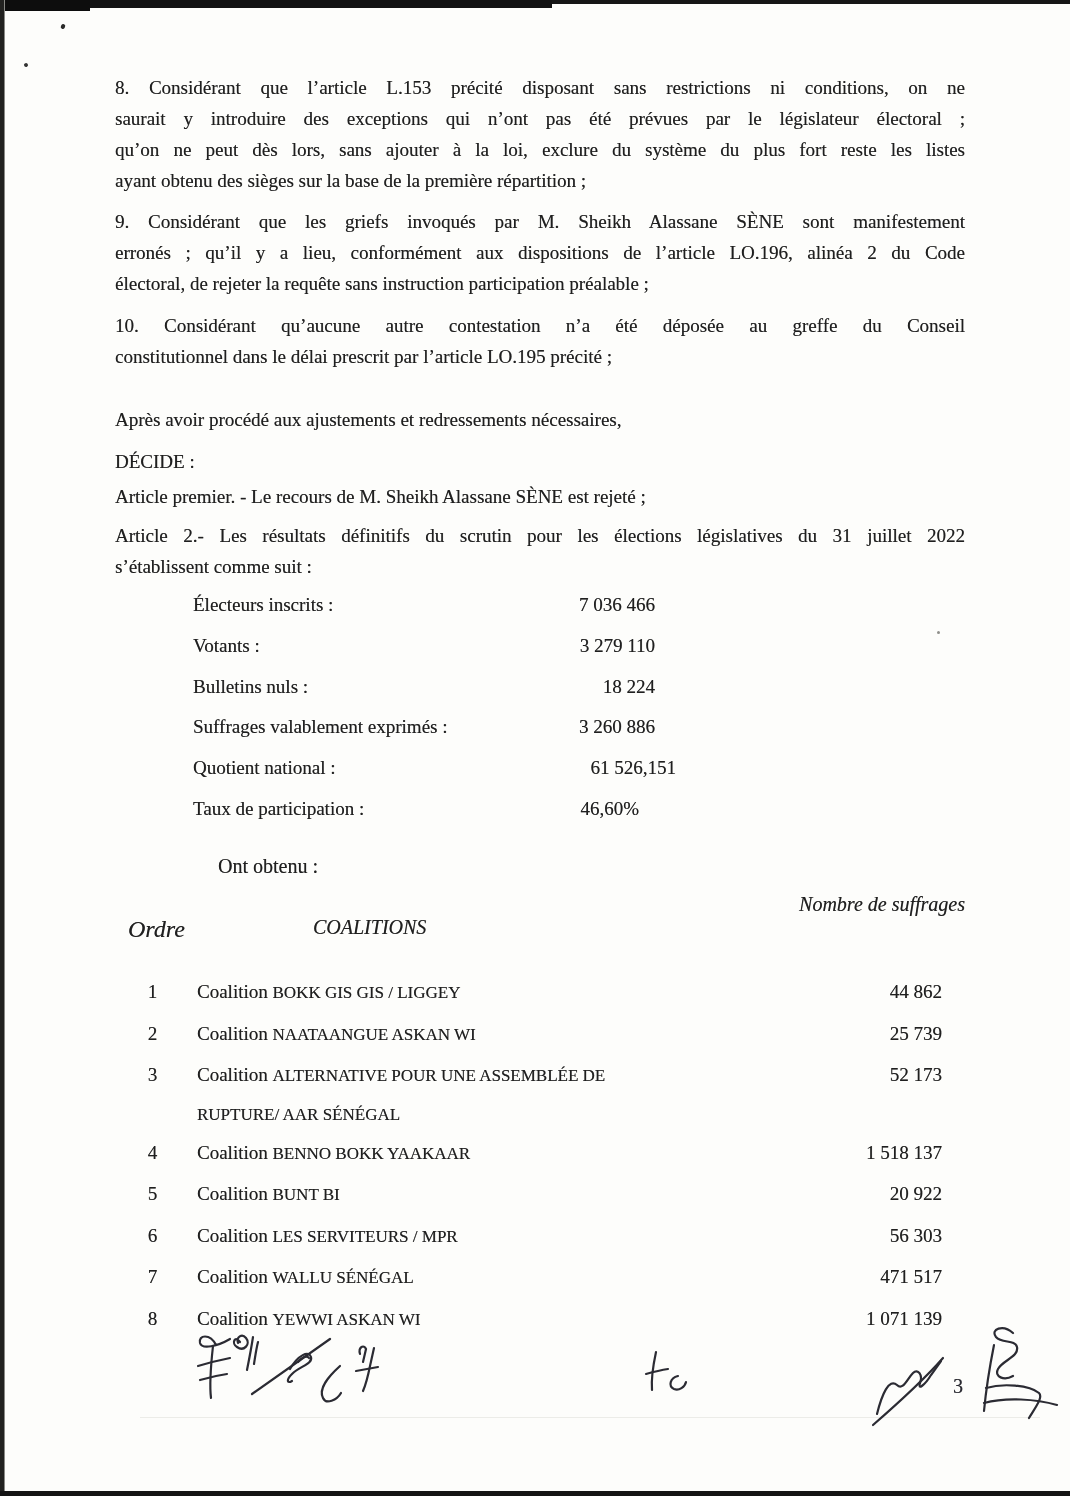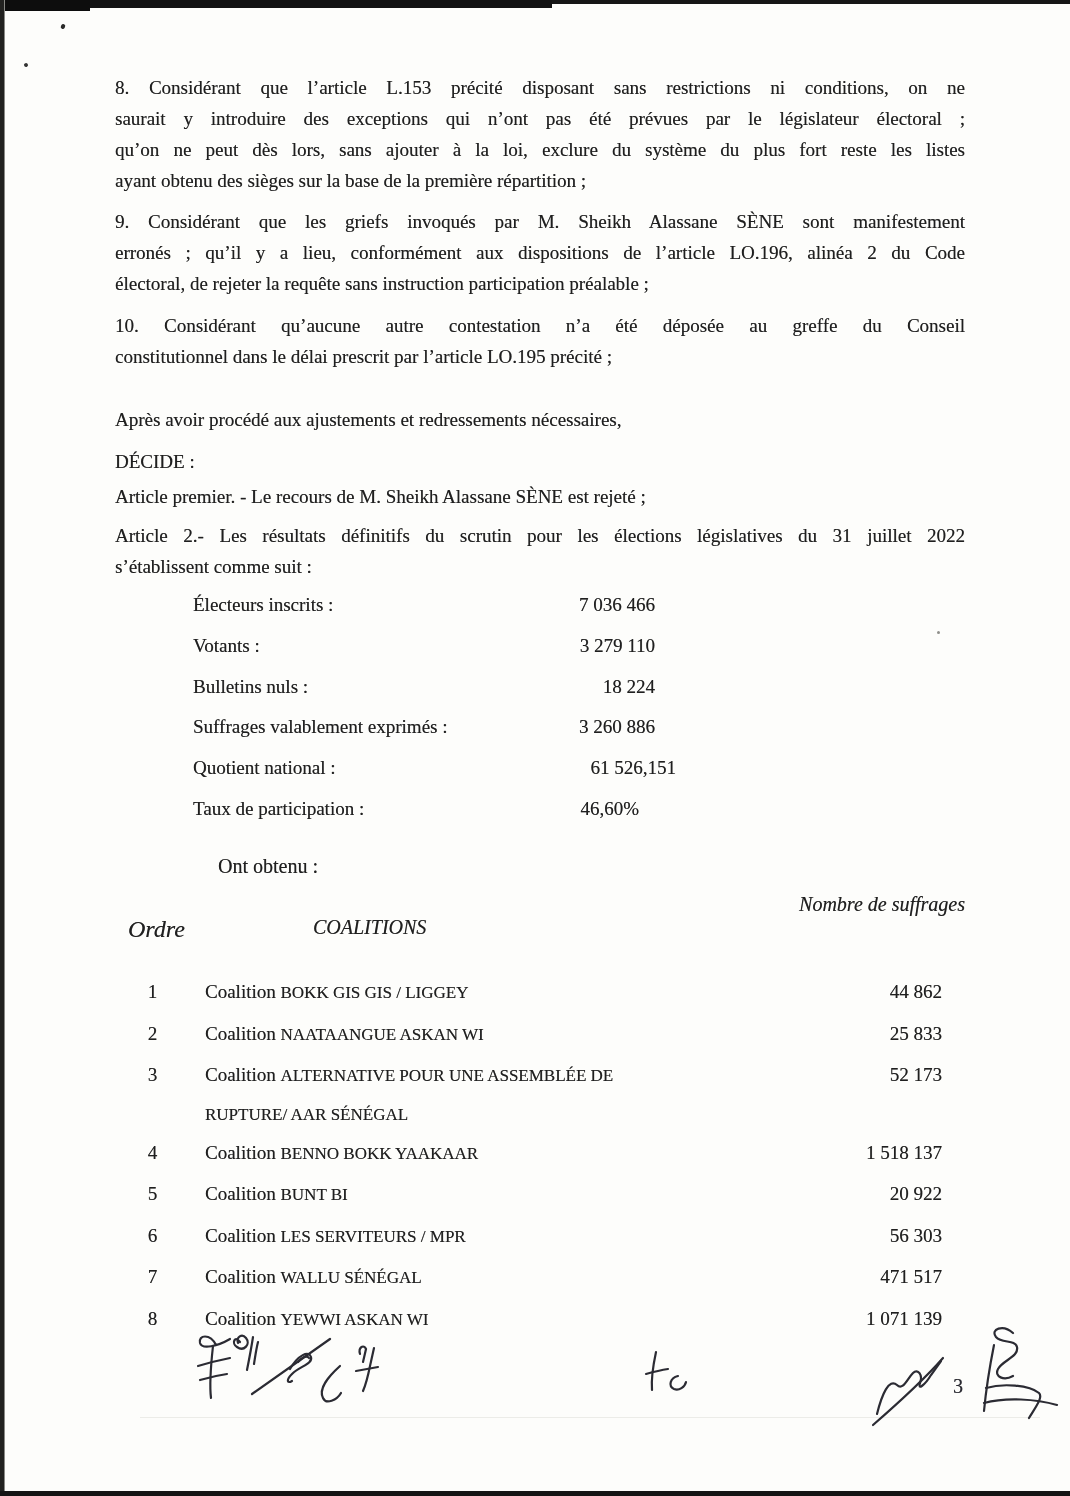--- a/index.html
+++ b/index.html
@@ -45,21 +45,21 @@
   .ont{top:851px;left:61px;width:300px;font-size:20px;line-height:31px;margin-left:42px;}
 
   .thead{top:893px;height:70px;}
   .h-suff{position:absolute;right:0;top:0;font-style:italic;font-size:20px;}
   .h-ordre{position:absolute;left:13px;top:23px;font-style:italic;font-size:24px;}
   .h-coal{position:absolute;left:198px;top:23px;font-style:italic;font-size:20px;}
 
   .ttable{top:972px;}
   .trow{display:flex;align-items:flex-start;}
   .c-ordre{width:45px;margin-left:15px;text-align:center;line-height:40.5px;flex:0 0 auto;}
-  .c-coal{flex:1 1 auto;margin-left:30px;line-height:40.5px;}
+  .c-coal{flex:1 1 auto;margin-left:22px;line-height:40.5px;}
   .c-coal .line2{line-height:36px;}
   .c-suff{width:150px;margin-right:23px;text-align:right;line-height:40.5px;white-space:nowrap;flex:0 0 auto;}
   .coal-name{font-size:17px;}
 
   .sigs{position:absolute;left:140px;top:1312px;width:930px;height:140px;}
   .pagenum{position:absolute;left:953px;top:1375px;font-size:20px;color:#2b2b33;}
 </style>
 </head>
 <body>
 
@@ -143,21 +143,21 @@
 
   <div class="blk ttable">
     <div class="trow">
       <span class="c-ordre">1</span>
       <span class="c-coal"><span>Coalition</span> <span class="coal-name">BOKK GIS GIS / LIGGEY</span></span>
       <span class="c-suff">44 862</span>
     </div>
     <div class="trow">
       <span class="c-ordre">2</span>
       <span class="c-coal"><span>Coalition</span> <span class="coal-name">NAATAANGUE ASKAN WI</span></span>
-      <span class="c-suff">25 833</span>
+      <span class="c-suff">25 739</span>
     </div>
     <div class="trow">
       <span class="c-ordre">3</span>
       <span class="c-coal">
         <div><span>Coalition</span> <span class="coal-name">ALTERNATIVE POUR UNE ASSEMBLÉE DE</span></div>
         <div class="line2 coal-name">RUPTURE/ AAR SÉNÉGAL</div>
       </span>
       <span class="c-suff">52 173</span>
     </div>
     <div class="trow">

